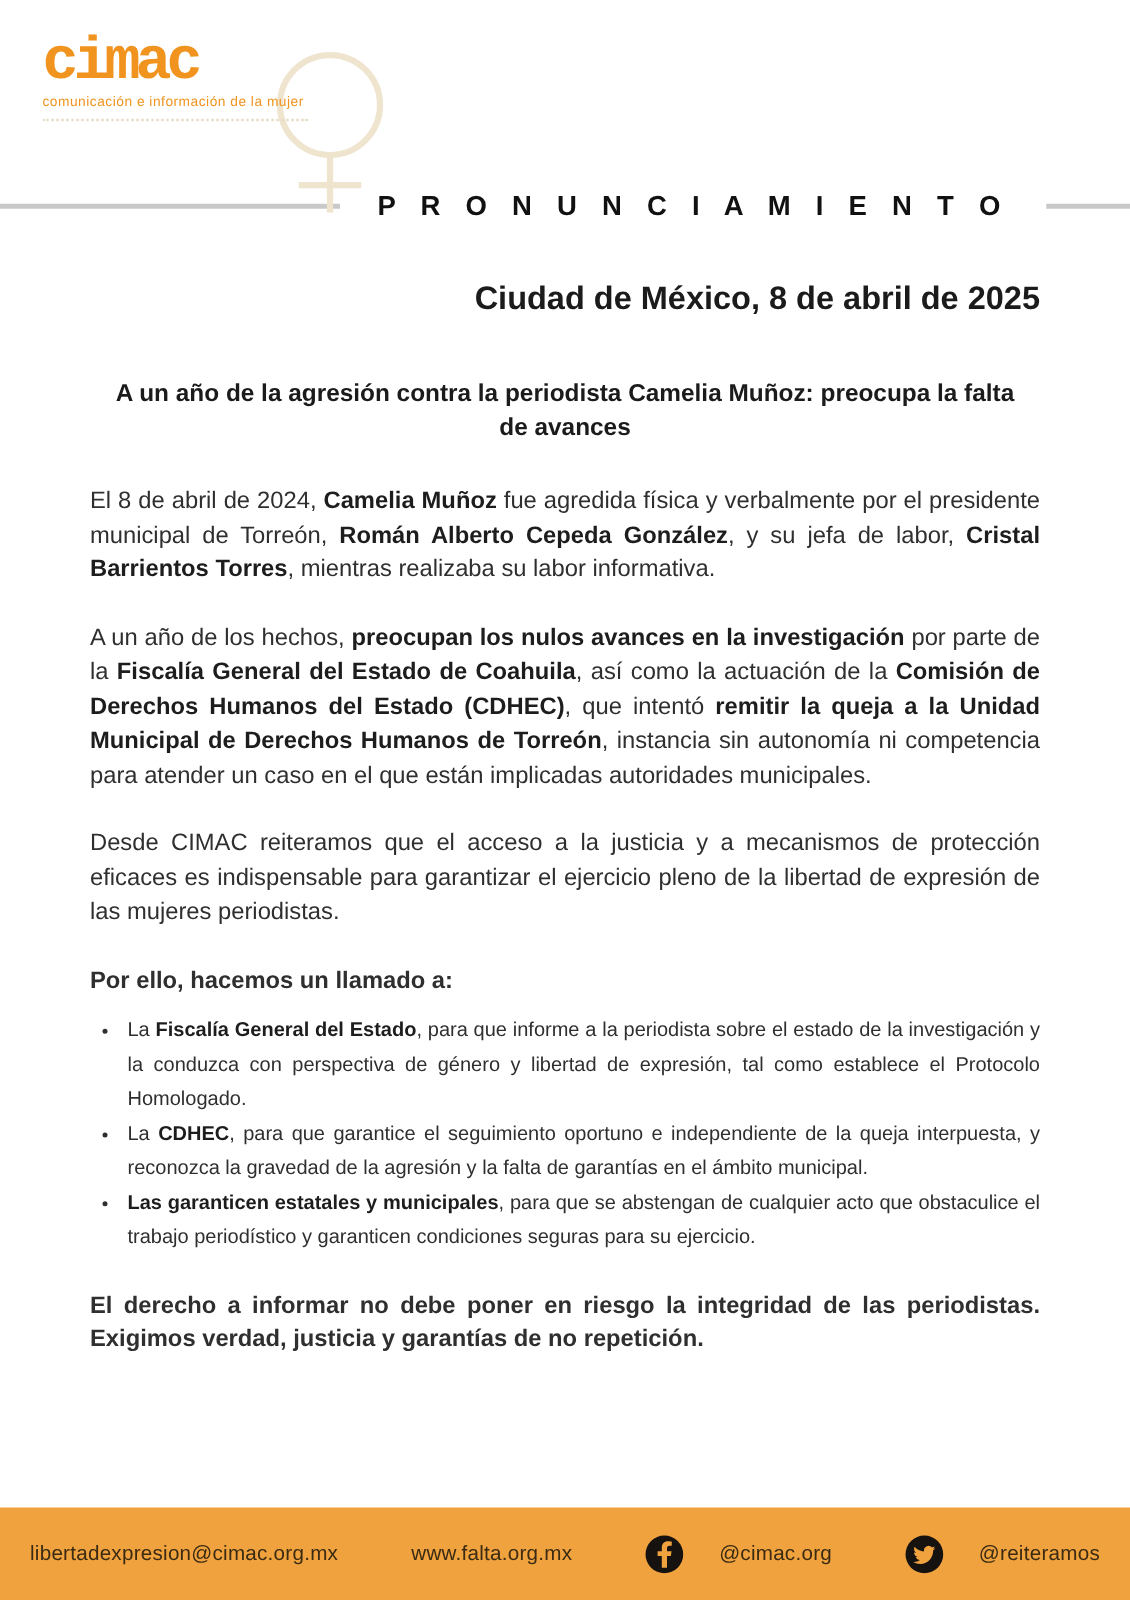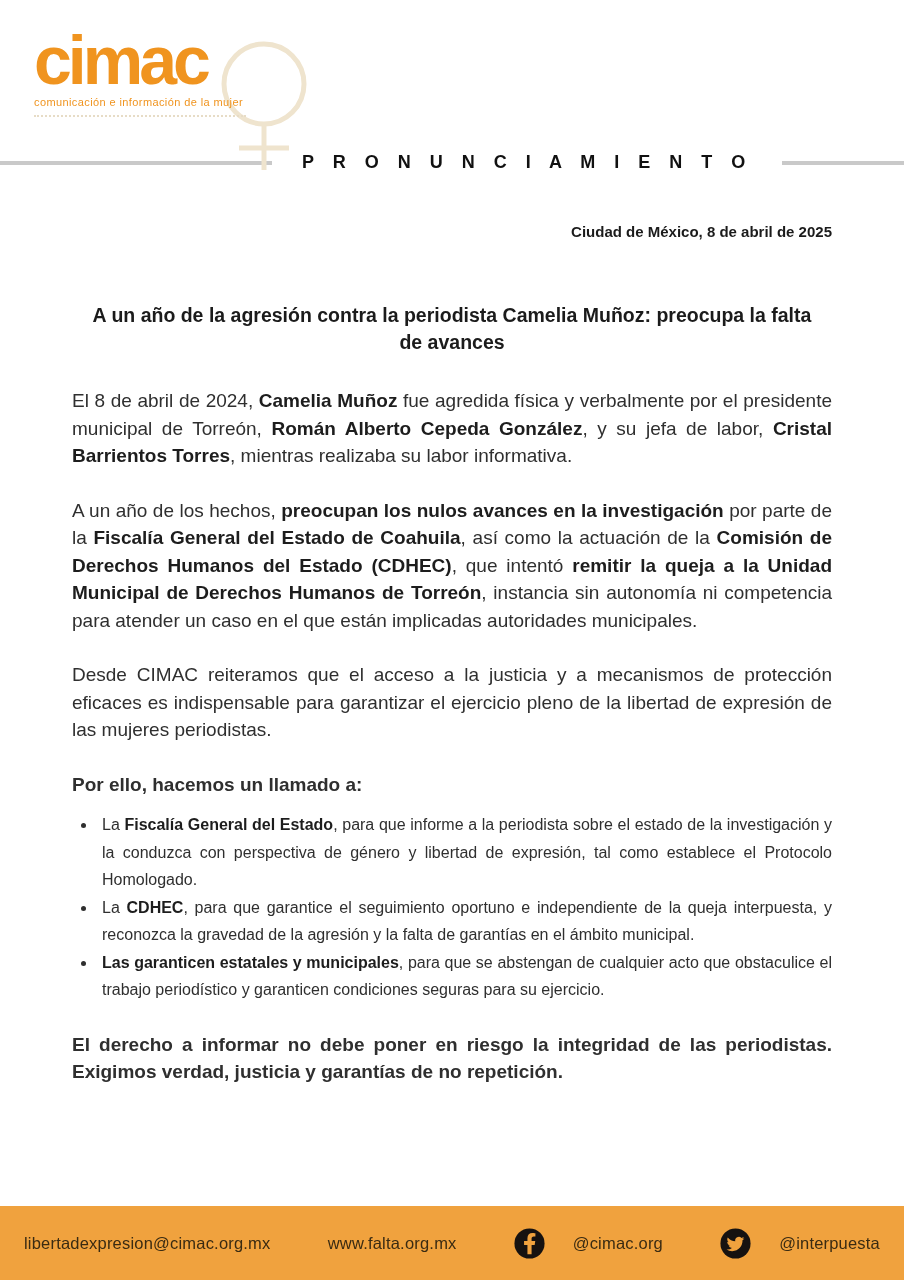--- a/index.html
+++ b/index.html
@@ -21,22 +21,22 @@
     overflow:hidden;
     font-family:"Liberation Sans","DejaVu Sans",sans-serif;
     color:var(--text-body);
   }
 
   
   .logo-wrap{position:absolute;left:34px;top:26px;width:280px;height:150px;}
   .venus{position:absolute;left:172px;top:14px;z-index:1;}
   .logo-text{
     position:relative;z-index:2;
-    font-family:Liberation Sans, sans-serif;
-    font-weight:700;font-size:68px;line-height:1.0;
+    font-family:Liberation Mono, monospace;
+    font-weight:700;font-size:48px;line-height:1.0;
     letter-spacing:-4px;color:var(--logo-orange);
   }
   .logo-tagline{
     position:relative;z-index:2;
     margin-top:2px;padding-bottom:7px;
     font-size:11px;letter-spacing:0.4px;
     color:var(--logo-orange);
     border-bottom:2px dotted #E7DCC6;
     width:212px;white-space:nowrap;
   }
@@ -44,28 +44,28 @@
   
   .heading-row{
     position:absolute;left:0;right:0;top:152px;
     display:flex;align-items:center;
   }
   .rule{height:4px;background:var(--rule-gray);}
   .rule-left{flex:0 0 272px;}
   .rule-right{flex:1 1 auto;}
   .heading-text{
     margin:0 30px;white-space:nowrap;
-    font-size:18px;font-weight:700;letter-spacing:7px;
+    font-size:22px;font-weight:700;letter-spacing:7px;
     color:#111111;
   }
 
   
   .dateline{
     position:absolute;top:223px;right:72px;
-    font-size:15px;font-weight:700;color:var(--text-dark);
+    font-size:26px;font-weight:700;color:var(--text-dark);
   }
 
   
   .content{position:absolute;left:72px;right:72px;top:302px;}
   .doc-title{
     text-align:center;
     font-size:19.5px;font-weight:700;line-height:27px;
     color:var(--text-dark);
     padding:0 12px;margin-bottom:31px;
   }
@@ -154,18 +154,18 @@
         </svg>
         <span>@cimac.org</span>
       </span>
       <span class="social">
         <svg width="31" height="31" viewBox="0 0 36 36">
           <circle cx="18" cy="18" r="17.5" fill="#161210"></circle>
           <g transform="translate(7.6,8.2) scale(0.86)">
             <path fill="#F0A23E" d="M23.953 4.57a10 10 0 01-2.825.775 4.958 4.958 0 002.163-2.723c-.951.555-2.005.959-3.127 1.184a4.92 4.92 0 00-8.384 4.482C7.69 8.095 4.067 6.13 1.64 3.162a4.822 4.822 0 00-.666 2.475c0 1.71.87 3.213 2.188 4.096a4.904 4.904 0 01-2.228-.616v.06a4.923 4.923 0 003.946 4.827 4.996 4.996 0 01-2.212.085 4.936 4.936 0 004.604 3.417 9.867 9.867 0 01-6.102 2.105c-.39 0-.779-.023-1.17-.067a13.995 13.995 0 007.557 2.209c9.053 0 13.998-7.496 13.998-13.985 0-.21 0-.42-.015-.63A9.935 9.935 0 0024 4.59z"></path>
           </g>
         </svg>
-        <span>@interpuesta</span>
+        <span>@reiteramos</span>
       </span>
     </div>
   </div>
 
 </div>
 
 </body></html>

